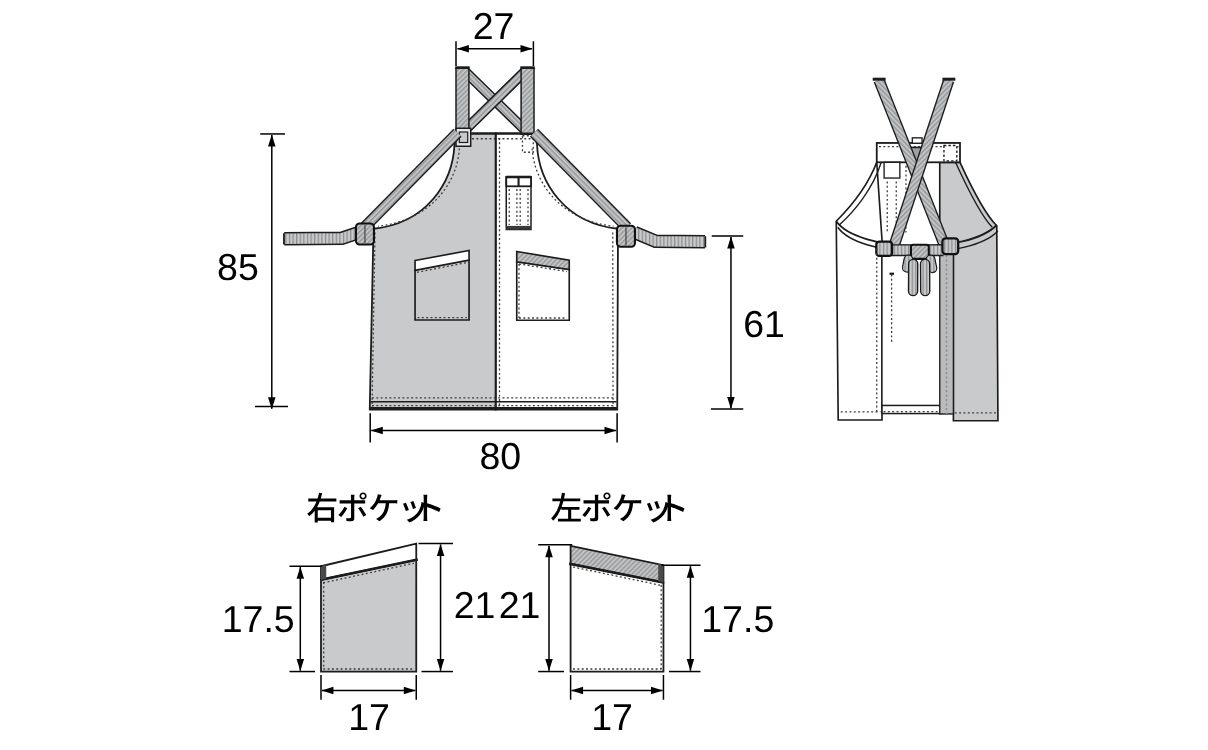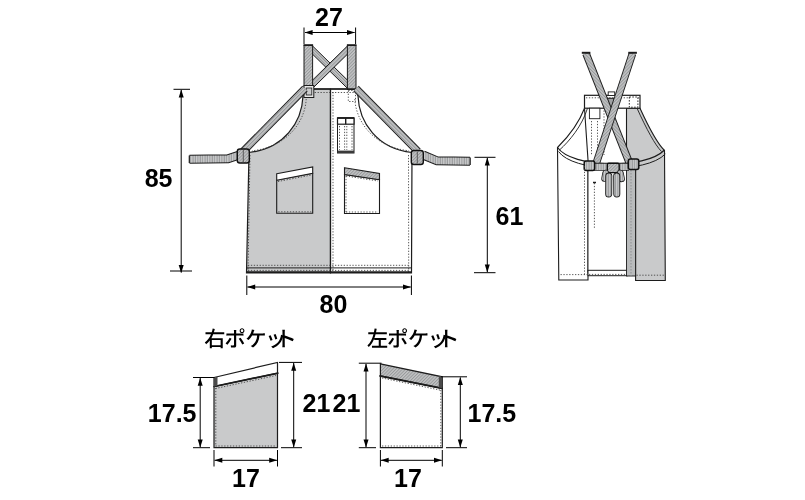--- a/index.html
+++ b/index.html
@@ -1,16 +1,16 @@
 <!DOCTYPE html>
 <html><head>
 <meta charset="utf-8">
 <style>
 html,body{margin:0;padding:0;background:#fff;}
-#stage{position:relative;width:805px;height:500px;background:#fff;overflow:hidden;font-weight:bold;}
+#stage{position:relative;width:805px;height:500px;background:#fff;overflow:hidden;}
 svg{display:block;}
 </style>
 </head>
 <body>
 
 <div id="stage">
 <svg width="805" height="500" viewBox="0 0 805 500" xmlns="http://www.w3.org/2000/svg">
 <defs>
 <pattern id="hatch" width="2.3" height="2.3" patternUnits="userSpaceOnUse" patternTransform="rotate(45)">
  <rect width="2.3" height="2.3" fill="#c3c4c5"></rect>

